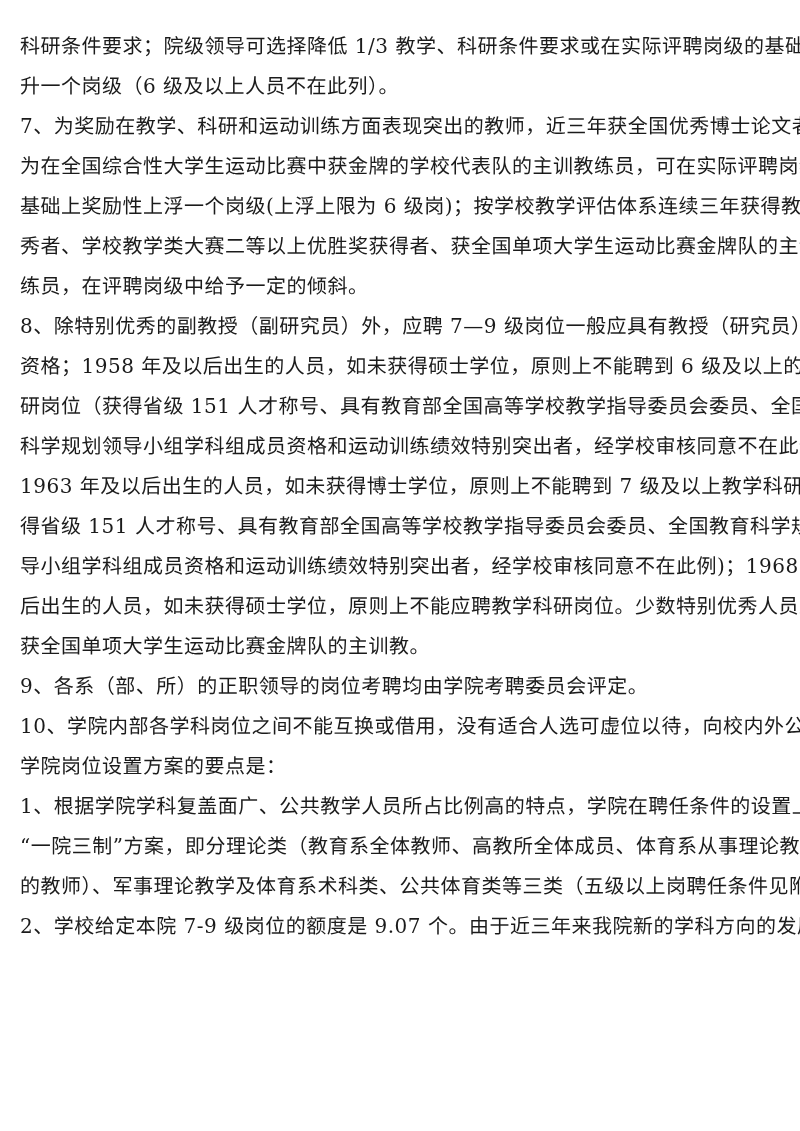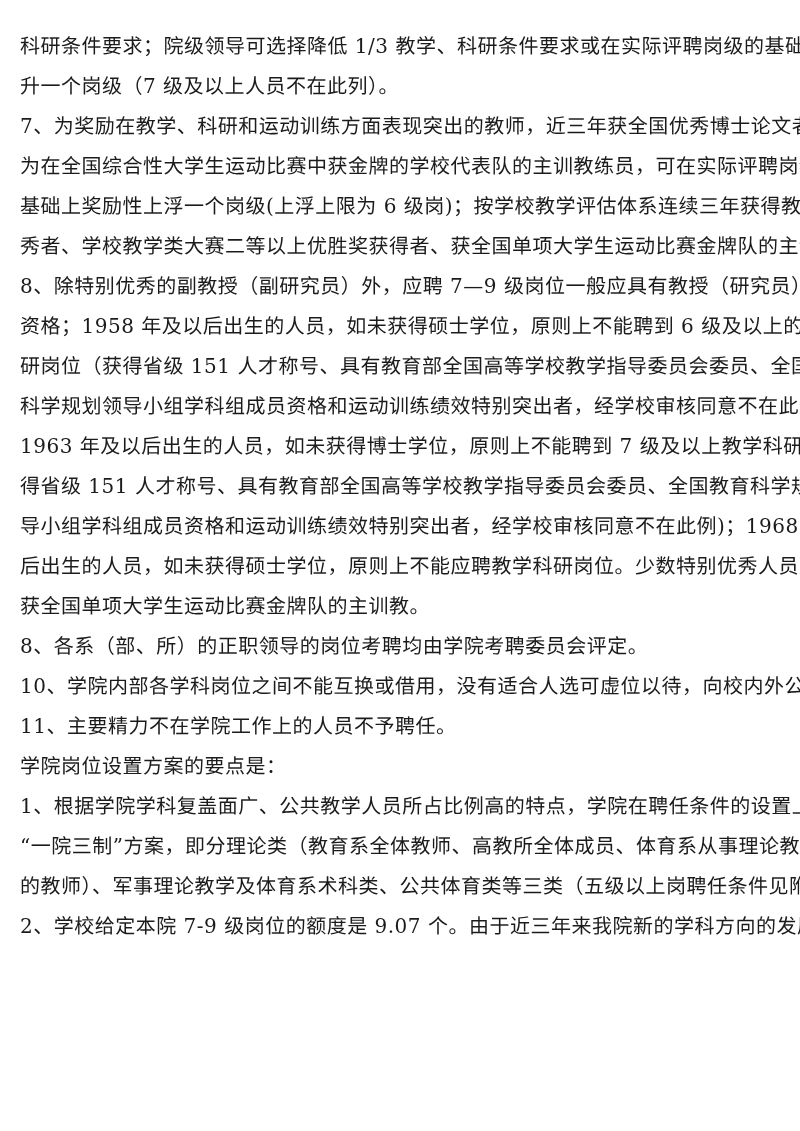--- a/index.html
+++ b/index.html
@@ -37,36 +37,36 @@
     text-align: left;
   }
 </style>
 </head>
 <body style="background: rgb(255, 255, 255);">
 
 <div class="page">
   <div class="doc" style="color: rgb(27, 27, 27);">
 
   <div class="line">科研条件要求；院级领导可选择降低 1/3 教学、科研条件要求或在实际评聘岗级的基础上提</div>
-      <div class="line">升一个岗级（7 级及以上人员不在此列）。</div>
+      <div class="line">升一个岗级（6 级及以上人员不在此列）。</div>
       <div class="line">7、为奖励在教学、科研和运动训练方面表现突出的教师，近三年获全国优秀博士论文者、作</div>
       <div class="line">为在全国综合性大学生运动比赛中获金牌的学校代表队的主训教练员，可在实际评聘岗级的</div>
       <div class="line">基础上奖励性上浮一个岗级(上浮上限为 6 级岗)；按学校教学评估体系连续三年获得教学优</div>
       <div class="line">秀者、学校教学类大赛二等以上优胜奖获得者、获全国单项大学生运动比赛金牌队的主训教</div>
+      <div class="line">练员，在评聘岗级中给予一定的倾斜。</div>
       <div class="line">8、除特别优秀的副教授（副研究员）外，应聘 7—9 级岗位一般应具有教授（研究员）任职</div>
       <div class="line">资格；1958 年及以后出生的人员，如未获得硕士学位，原则上不能聘到 6 级及以上的教学科</div>
       <div class="line">研岗位（获得省级 151 人才称号、具有教育部全国高等学校教学指导委员会委员、全国教育</div>
       <div class="line">科学规划领导小组学科组成员资格和运动训练绩效特别突出者，经学校审核同意不在此例）；</div>
       <div class="line">1963 年及以后出生的人员，如未获得博士学位，原则上不能聘到 7 级及以上教学科研岗位（获</div>
       <div class="line">得省级 151 人才称号、具有教育部全国高等学校教学指导委员会委员、全国教育科学规划领</div>
       <div class="line">导小组学科组成员资格和运动训练绩效特别突出者，经学校审核同意不在此例)；1968 年及以</div>
       <div class="line">后出生的人员，如未获得硕士学位，原则上不能应聘教学科研岗位。少数特别优秀人员及公</div>
       <div class="line">获全国单项大学生运动比赛金牌队的主训教。</div>
-      <div class="line">8、各系（部、所）的正职领导的岗位考聘均由学院考聘委员会评定。</div>
+      <div class="line">9、各系（部、所）的正职领导的岗位考聘均由学院考聘委员会评定。</div>
       <div class="line">10、学院内部各学科岗位之间不能互换或借用，没有适合人选可虚位以待，向校内外公开招</div>
-      <div class="line">11、主要精力不在学院工作上的人员不予聘任。</div>
       <div class="line">学院岗位设置方案的要点是：</div>
       <div class="line">1、根据学院学科复盖面广、公共教学人员所占比例高的特点，学院在聘任条件的设置上实行</div>
       <div class="line">“一院三制”方案，即分理论类（教育系全体教师、高教所全体成员、体育系从事理论教学</div>
       <div class="line">的教师）、军事理论教学及体育系术科类、公共体育类等三类（五级以上岗聘任条件见附件一：</div>
       <div class="line">2、学校给定本院 7-9 级岗位的额度是 9.07 个。由于近三年来我院新的学科方向的发展势头</div>
     </div>
 </div>
 
 </body></html>

